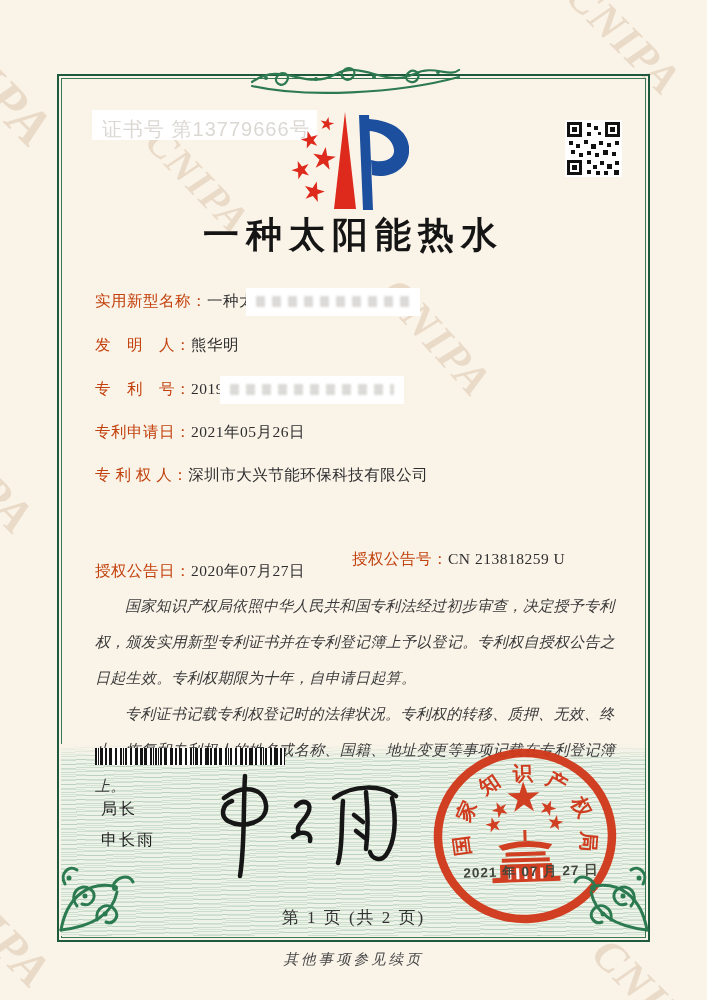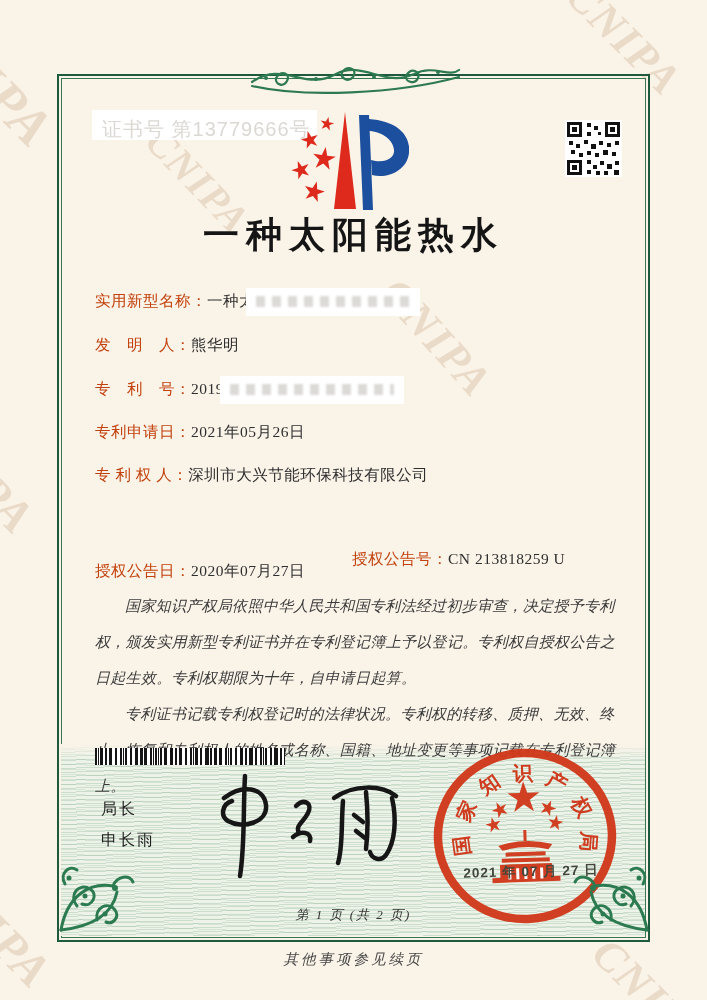--- a/index.html
+++ b/index.html
@@ -66,21 +66,21 @@
   .seal{position:absolute;left:428px;top:746px;width:194px;height:182px;
         transform:rotate(-2deg);opacity:.96;}
   .seal-char{position:absolute;left:50%;top:50%;font-size:20px;font-weight:bold;
         color:#cf3517;width:20px;height:20px;margin:-10px 0 0 -10px;text-align:center;line-height:20px;}
   .seal-date{position:absolute;left:436px;top:863px;width:190px;text-align:center;
         font-family:"Liberation Sans","DejaVu Sans",sans-serif;
         font-size:13.5px;font-weight:bold;color:#42463c;letter-spacing:1px;
         transform:rotate(-1.5deg);z-index:4;}
 
   .pagenum{position:absolute;left:0;top:906px;width:707px;text-align:center;
-        font-size:13px;color:#333;letter-spacing:2px;font-style:italic;}
+        font-size:17px;color:#333;letter-spacing:2px;}
   .footnote{position:absolute;left:0;top:950px;width:707px;text-align:center;
         font-size:14.5px;color:#474747;font-style:italic;letter-spacing:3px;}
 
   .flourish{position:absolute;z-index:2;}
 </style>
 </head>
 <body>
 
 <div class="wm" style="left:-55px;top:-5px;font-size:54px;transform:rotate(45deg);">CNIPA</div>
 <div class="wm" style="left:170px;top:118px;font-size:40px;transform:rotate(46deg);">CNIPA</div>

